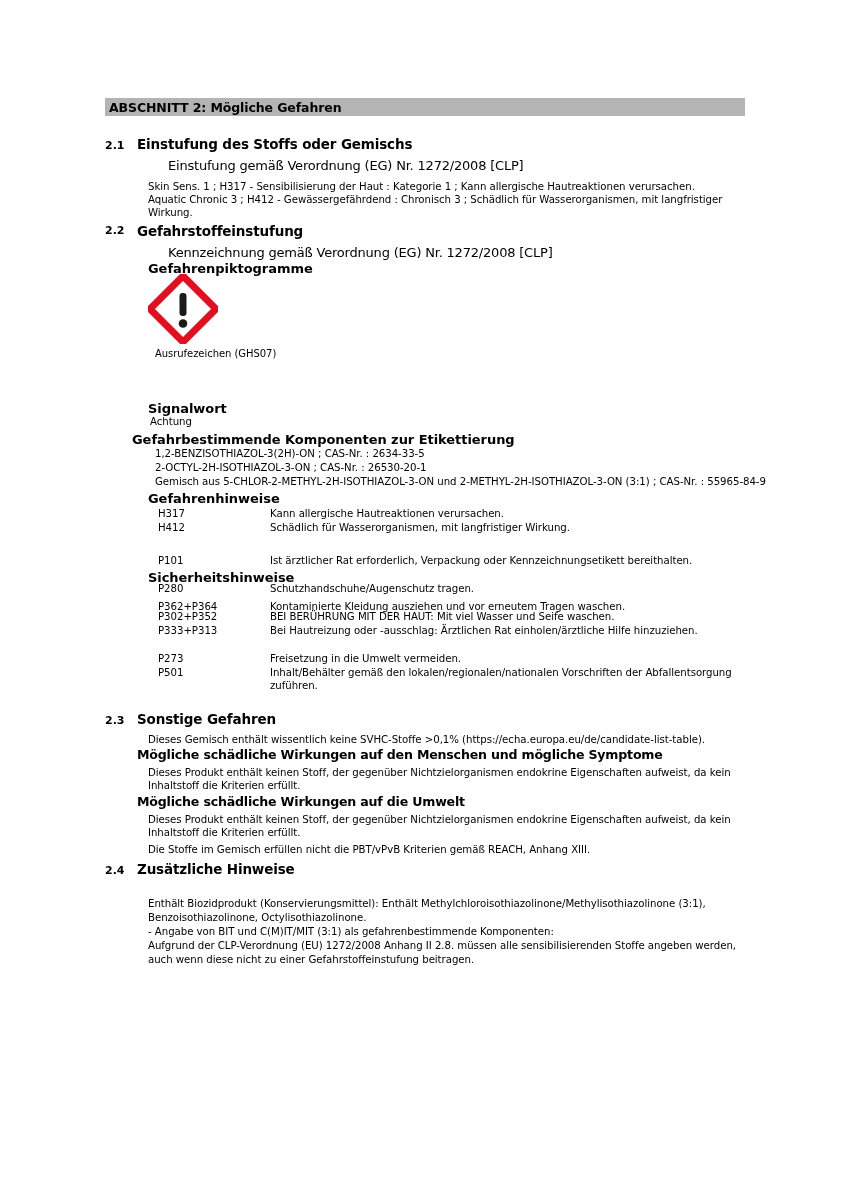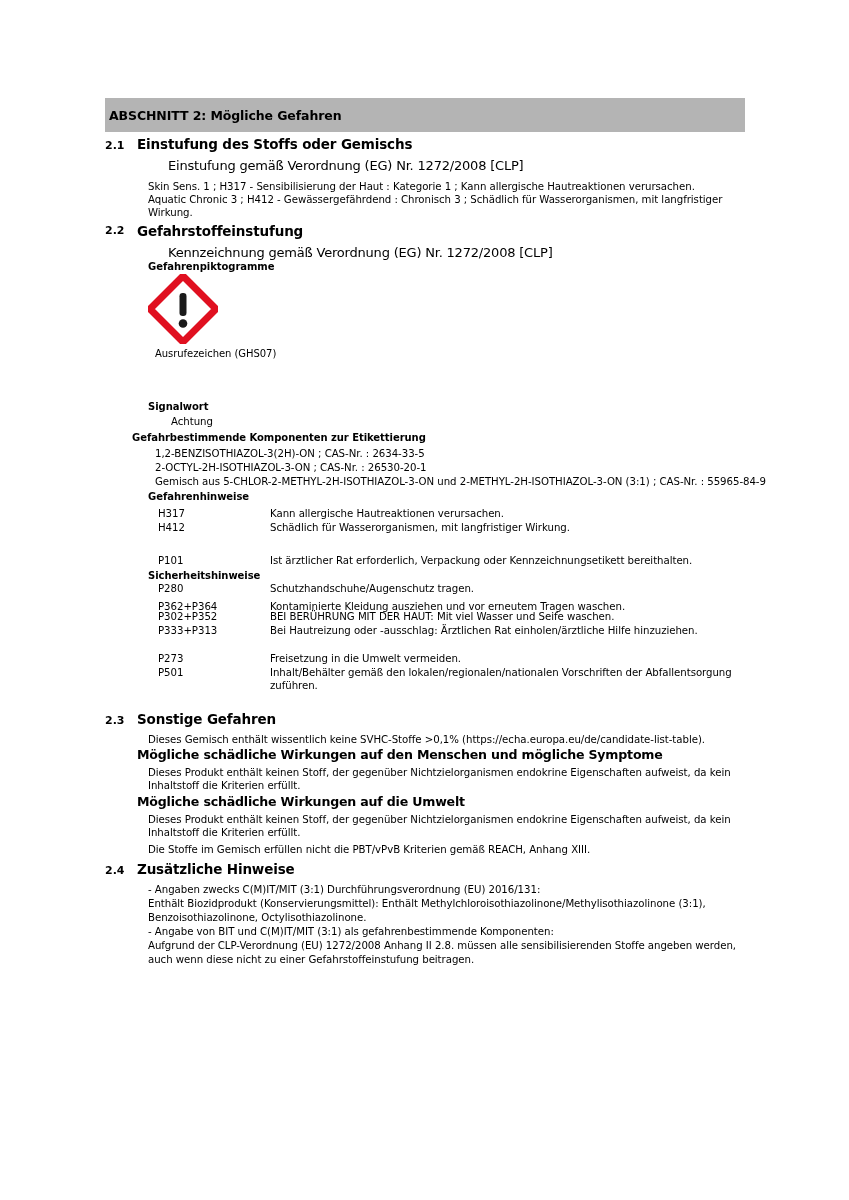--- a/index.html
+++ b/index.html
@@ -23,21 +23,21 @@
     height: 1200px;
     overflow: hidden;
   }
 
   
   .section-banner {
     position: absolute;
     left: 105px;
     top: 98px;
     width: 640px;
-    height: 34px;
+    height: 18px;
     background: #b4b4b4;
     display: flex;
     align-items: center;
   }
   .section-banner .banner-text {
     font-size: 12.5px;
     font-weight: bold;
     color: #000;
     padding-left: 4px;
     letter-spacing: -0.1px;
@@ -73,21 +73,21 @@
     letter-spacing: -0.2px;
   }
   .body-text {
     position: absolute;
     font-size: 10.2px;
     line-height: 13.4px;
     letter-spacing: -0.05px;
   }
   .lbl-bold {
     position: absolute;
-    font-size: 10px;
+    font-size: 13px;
     font-weight: bold;
     letter-spacing: -0.05px;
   }
 
   
   .picto-wrap {
     position: absolute;
     left: 148px;
     top: 274px;
     width: 70px;
@@ -163,21 +163,21 @@
   <div class="picto-wrap">
     <svg width="70" height="70" viewBox="0 0 70 70" xmlns="http://www.w3.org/2000/svg">
       <polygon points="35,2 68,35 35,68 2,35" fill="#ffffff" stroke="#e01020" stroke-width="7" stroke-linejoin="miter"></polygon>
       <rect x="31.5" y="19" width="7" height="23" rx="3.2" fill="#1a1a1a"></rect>
       <circle cx="35" cy="49.5" r="4.3" fill="#1a1a1a"></circle>
     </svg>
   </div>
   <div class="picto-caption">Ausrufezeichen (GHS07)</div>
 
   <div class="lbl-bold" style="left:148px; top:401px;">Signalwort</div>
-  <div class="body-text" style="left:171px; top:415px;">Achtung</div>
+  <div class="body-text" style="left:150px; top:415px;">Achtung</div>
 
   <div class="lbl-bold" style="left:132px; top:432px;">Gefahrbestimmende Komponenten zur Etikettierung</div>
   <div class="body-text" style="left:155px; top:447px; width:600px;">1,2-BENZISOTHIAZOL-3(2H)-ON ; CAS-Nr. : 2634-33-5</div>
   <div class="body-text" style="left:155px; top:461px; width:600px;">2-OCTYL-2H-ISOTHIAZOL-3-ON ; CAS-Nr. : 26530-20-1</div>
   <div class="body-text" style="left:155px; top:475px; width:640px;">Gemisch aus 5-CHLOR-2-METHYL-2H-ISOTHIAZOL-3-ON und 2-METHYL-2H-ISOTHIAZOL-3-ON (3:1) ; CAS-Nr. : 55965-84-9</div>
 
   <div class="lbl-bold" style="left:148px; top:491px;">Gefahrenhinweise</div>
 
   <div class="stmt-row" style="top:507px;">
     <span class="stmt-code">H317</span>
@@ -228,18 +228,17 @@
   <div class="para" style="top:766px; width:600px;">Dieses Produkt enthält keinen Stoff, der gegenüber Nichtzielorganismen endokrine Eigenschaften aufweist, da kein Inhaltstoff die Kriterien erfüllt.</div>
 
   <div class="h3-title" style="top:794px;">Mögliche schädliche Wirkungen auf die Umwelt</div>
   <div class="para" style="top:813px; width:600px;">Dieses Produkt enthält keinen Stoff, der gegenüber Nichtzielorganismen endokrine Eigenschaften aufweist, da kein Inhaltstoff die Kriterien erfüllt.</div>
 
   <div class="para" style="top:843px;">Die Stoffe im Gemisch erfüllen nicht die PBT/vPvB Kriterien gemäß REACH, Anhang XIII.</div>
 
   <div class="num" style="top:864px;">2.4</div>
   <div class="h1-title" style="top:861px;">Zusätzliche Hinweise</div>
 
-  <div class="para-wide" style="top:883px;">- Angaben zwecks C(M)IT/MIT (3:1) Durchführungsverordnung (EU) 2016/131:</div>
   <div class="para-wide" style="top:897px;">Enthält Biozidprodukt (Konservierungsmittel): Enthält Methylchloroisothiazolinone/Methylisothiazolinone (3:1), Benzoisothiazolinone, Octylisothiazolinone.</div>
   <div class="para-wide" style="top:925px;">- Angabe von BIT und C(M)IT/MIT (3:1) als gefahrenbestimmende Komponenten:</div>
   <div class="para-wide" style="top:939px;">Aufgrund der CLP-Verordnung (EU) 1272/2008 Anhang II 2.8. müssen alle sensibilisierenden Stoffe angeben werden, auch wenn diese nicht zu einer Gefahrstoffeinstufung beitragen.</div>
 
 </div>
 
 </body></html>

